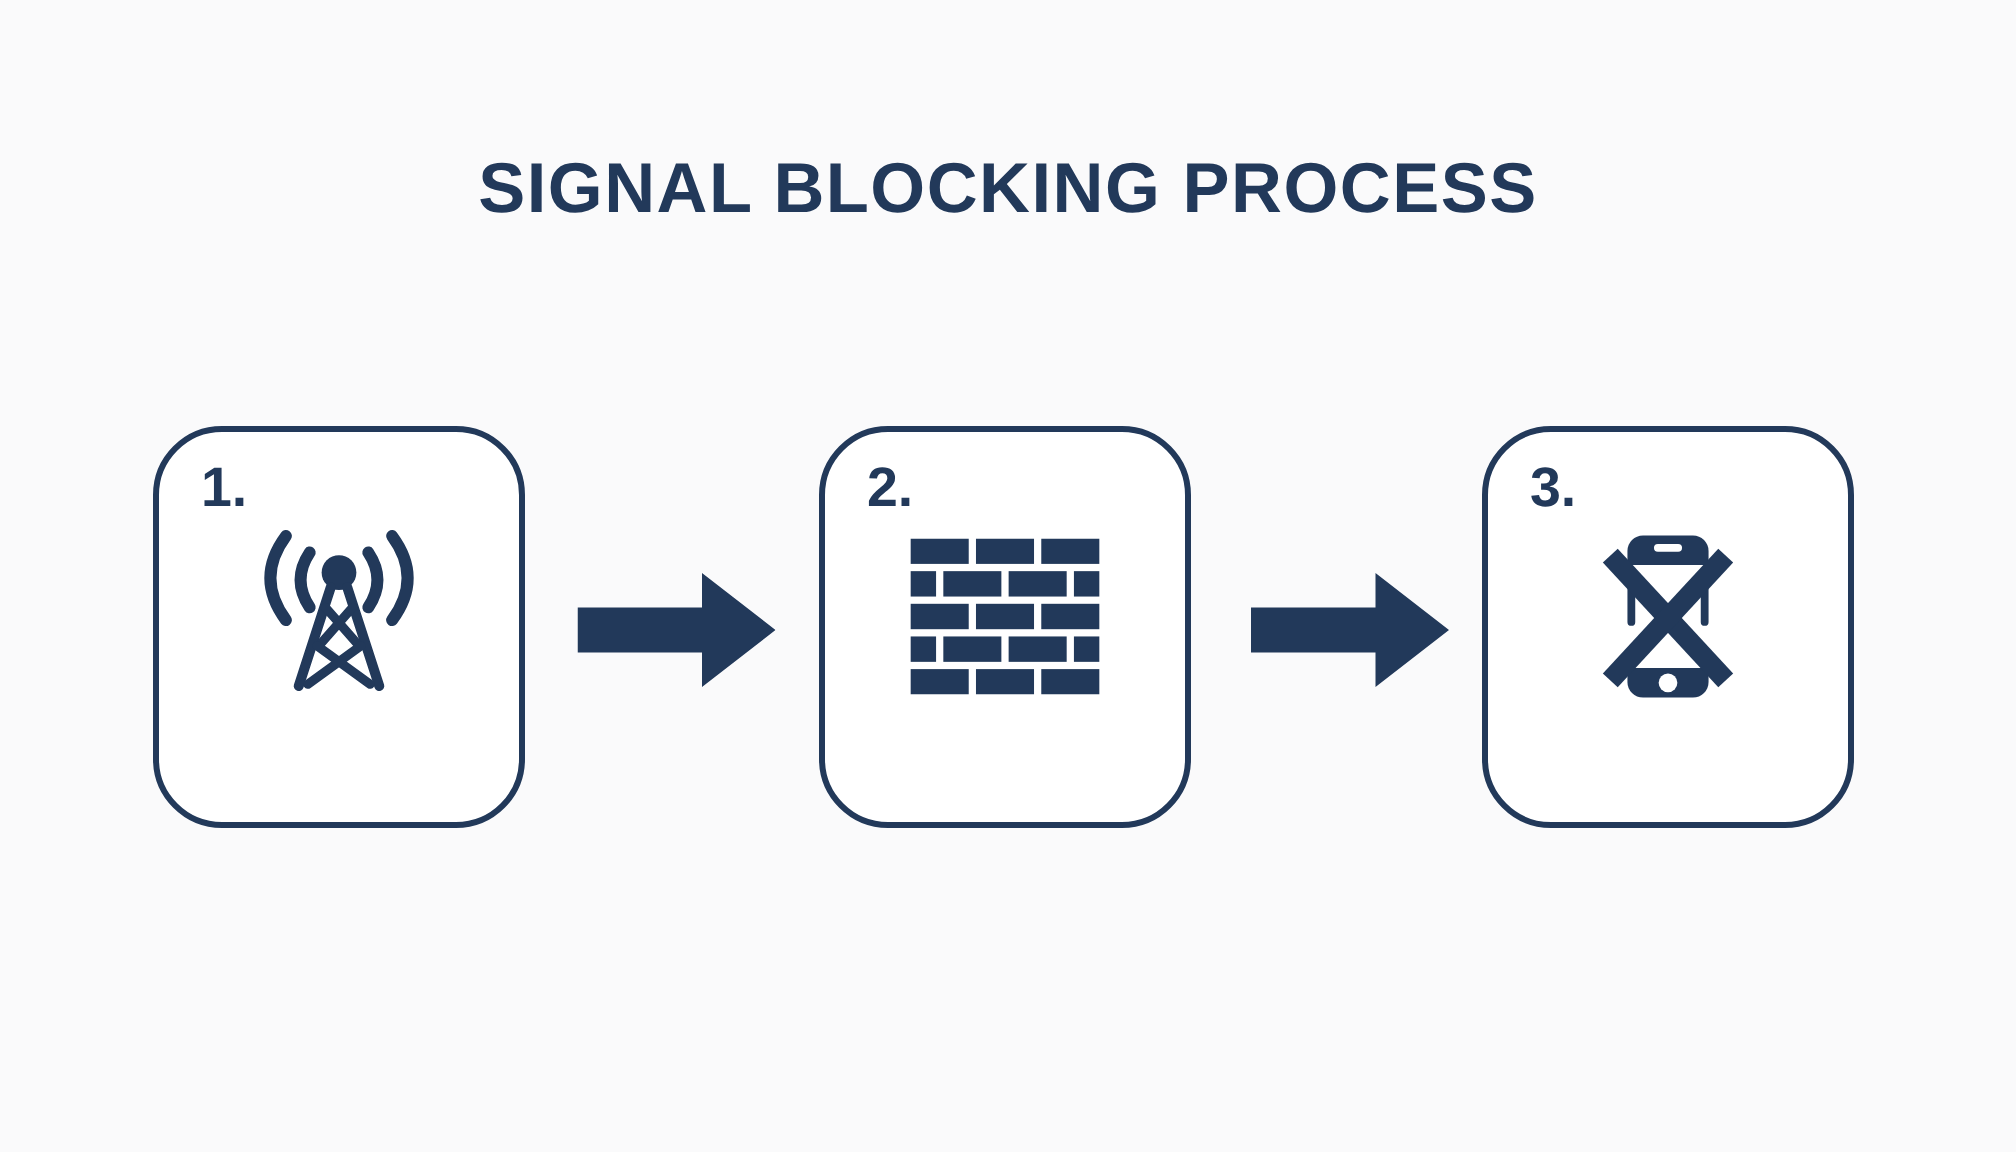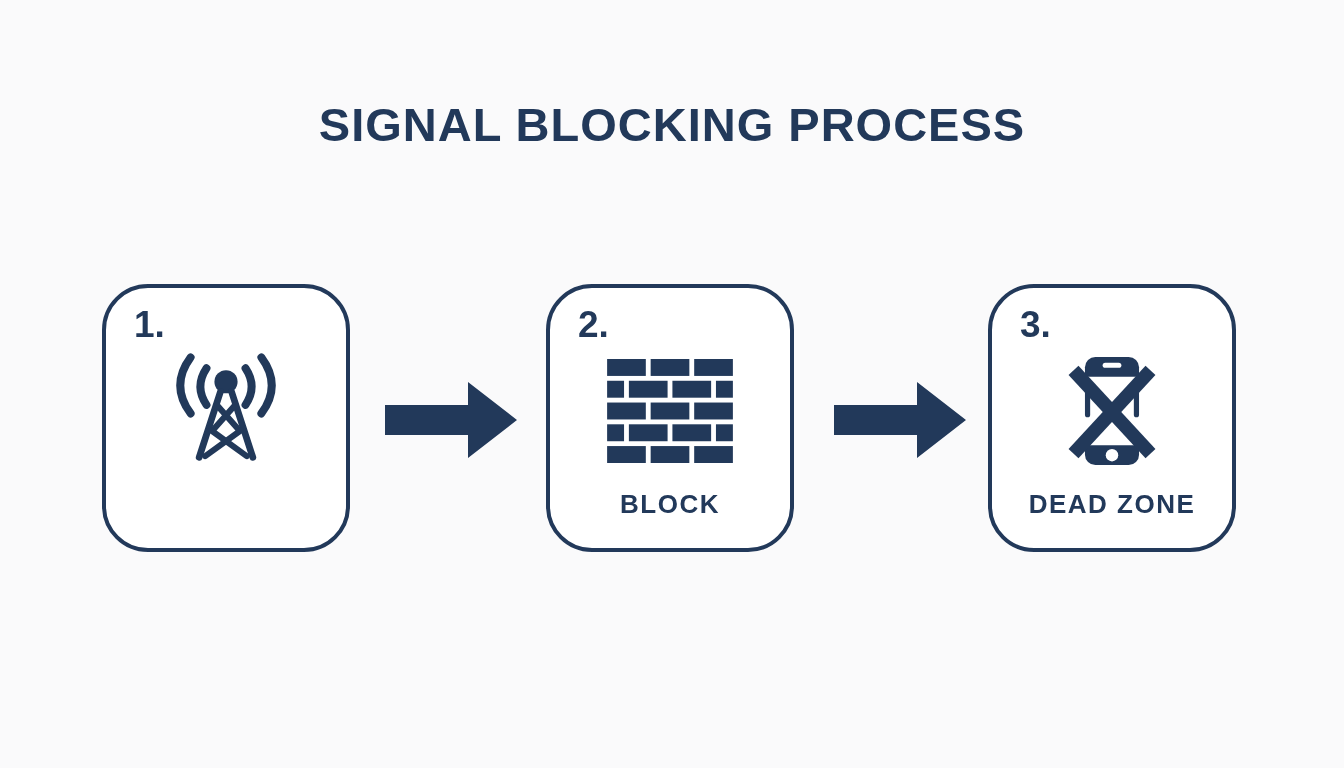--- a/index.html
+++ b/index.html
@@ -124,21 +124,20 @@
       <rect x="0" y="54" width="14" height="14"></rect>
       <rect x="18" y="54" width="32" height="14"></rect>
       <rect x="54" y="54" width="32" height="14"></rect>
       <rect x="90" y="54" width="14" height="14"></rect>
 
       <rect x="0" y="72" width="32" height="14"></rect>
       <rect x="36" y="72" width="32" height="14"></rect>
       <rect x="72" y="72" width="32" height="14"></rect>
     </svg>
   </div>
-  <div class="step-label">BLOCK</div>
 </div>
 
 <div class="arrow arrow-2">
   <svg width="132" height="76" viewBox="0 0 132 76">
     <polygon points="0,23 83,23 83,0 132,38 83,76 83,53 0,53" fill="currentColor"></polygon>
   </svg>
 </div>
 
 <div class="card card-3">
   <div class="step-number">3.</div>
@@ -151,14 +150,13 @@
       <rect x="24" y="38" width="5" height="28" rx="2.5"></rect>
       <rect x="71" y="38" width="5" height="28" rx="2.5"></rect>
 
       <path d="M24 93 h52 v9 a10 10 0 0 1 -10 10 h-32 a10 10 0 0 1 -10 -10 z"></path>
       <circle cx="50" cy="102.5" r="6" fill="#FFFFFF"></circle>
 
       <path d="M13 21 L87 101" stroke="currentColor" stroke-width="13" fill="none"></path>
       <path d="M87 21 L13 101" stroke="currentColor" stroke-width="13" fill="none"></path>
     </svg>
   </div>
-  <div class="step-label">DEAD ZONE</div>
 </div>
 
 </body></html>

